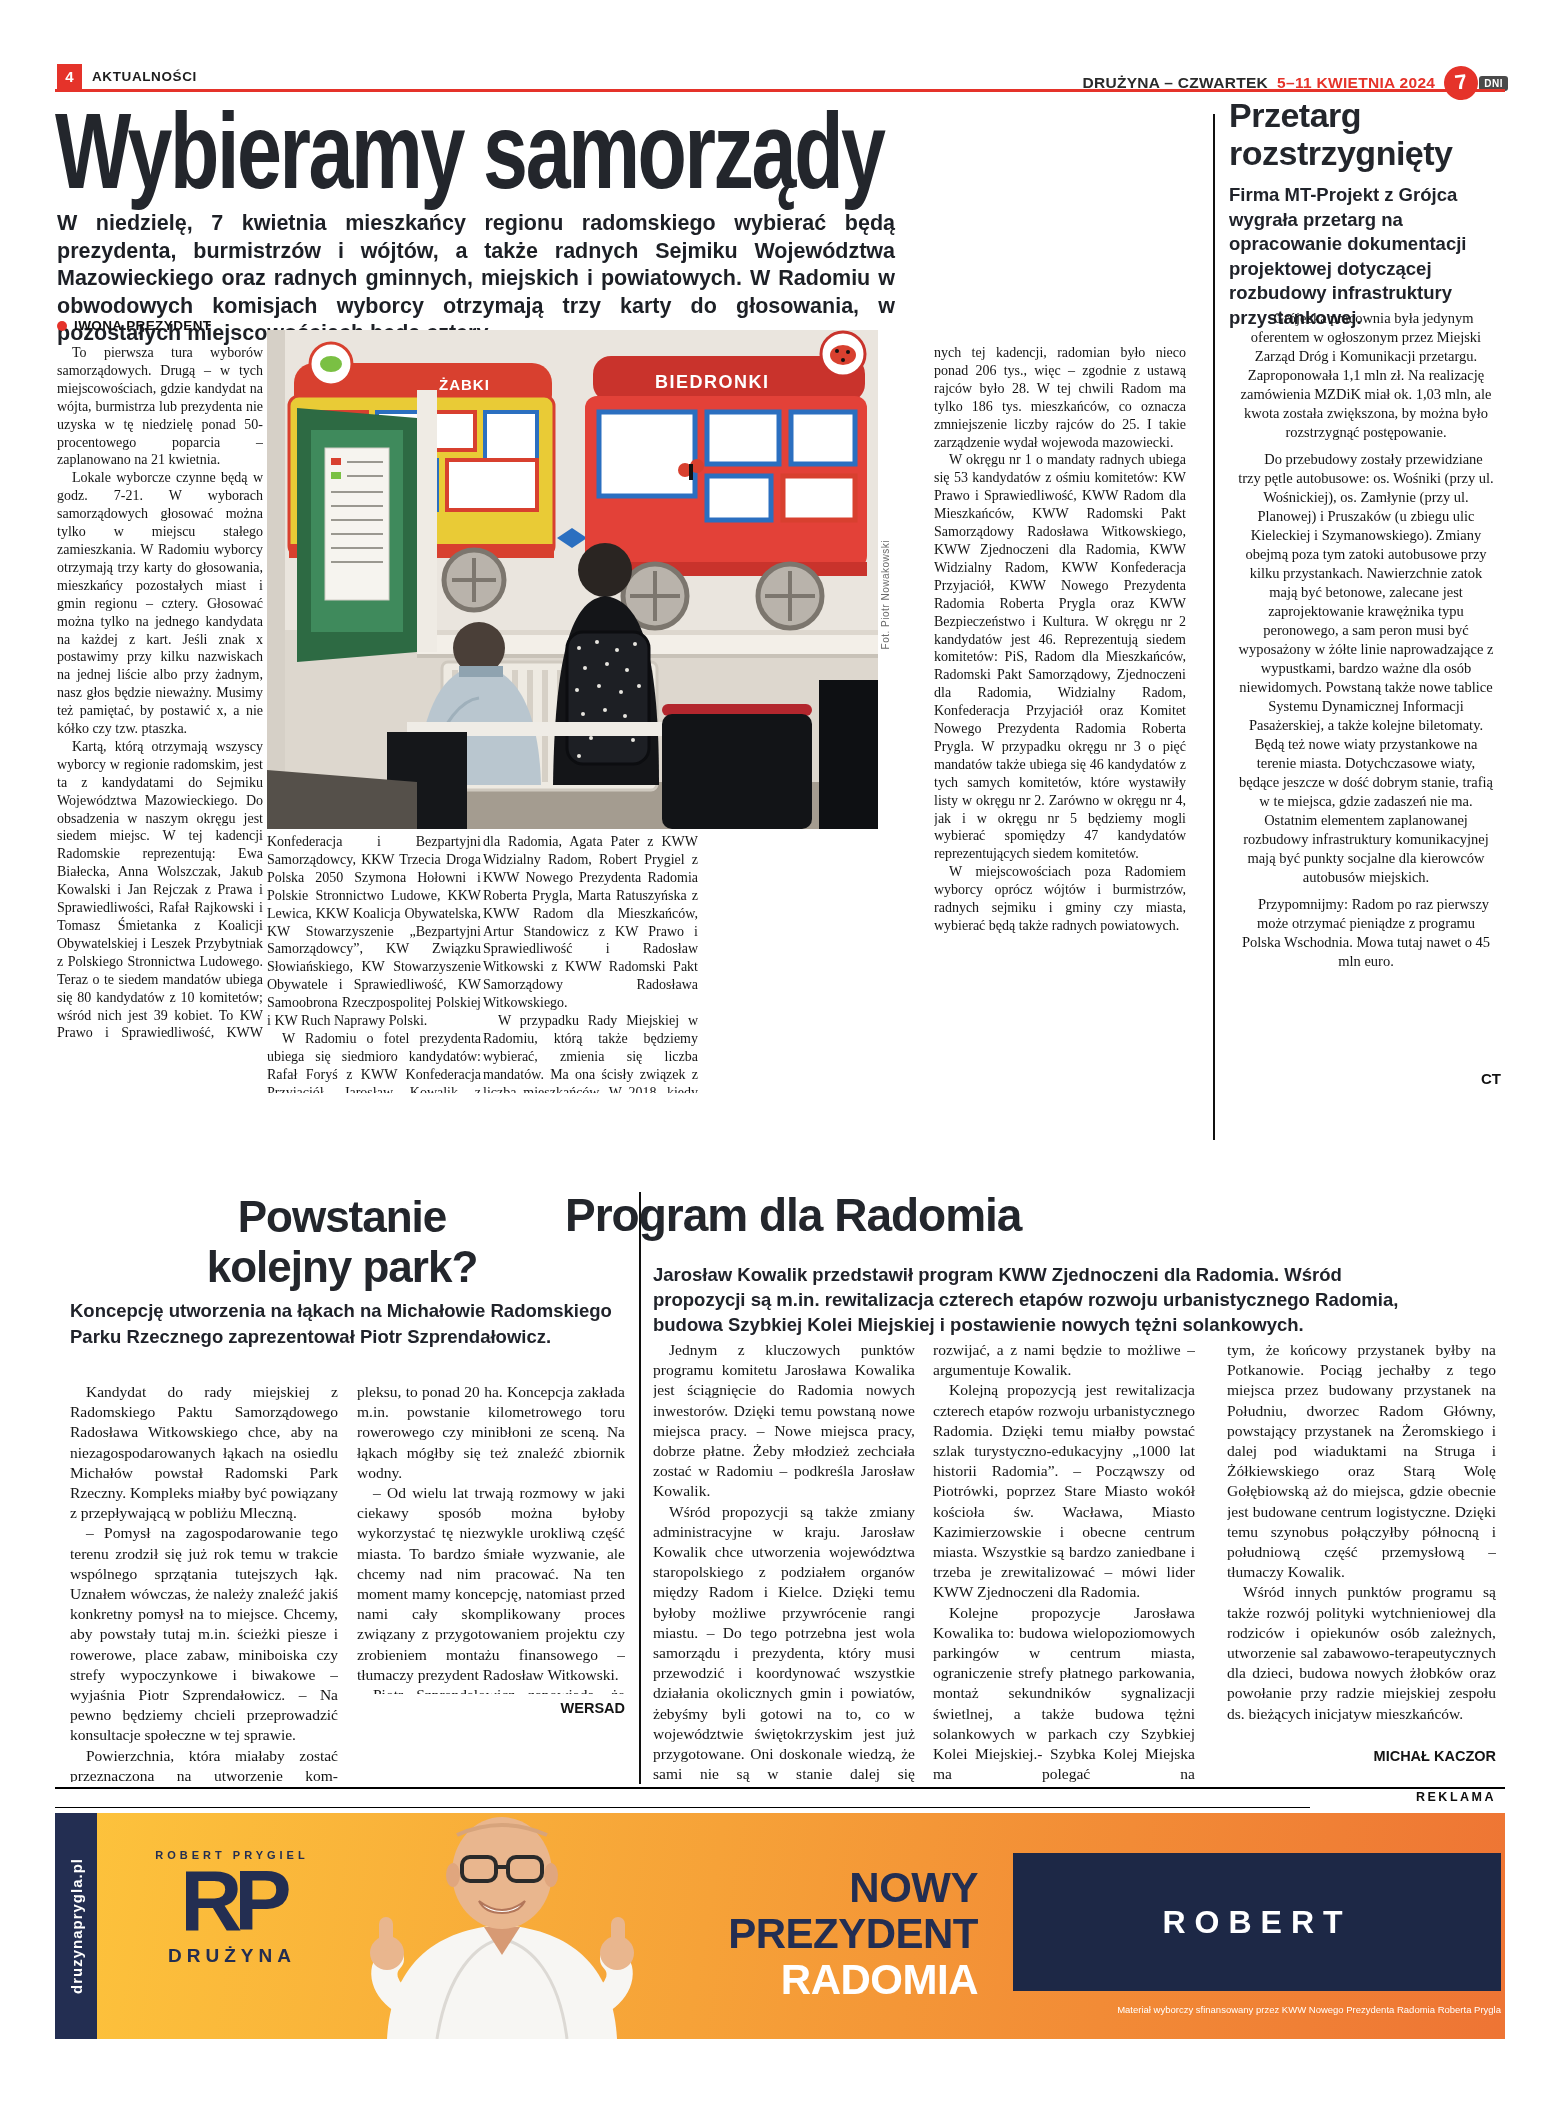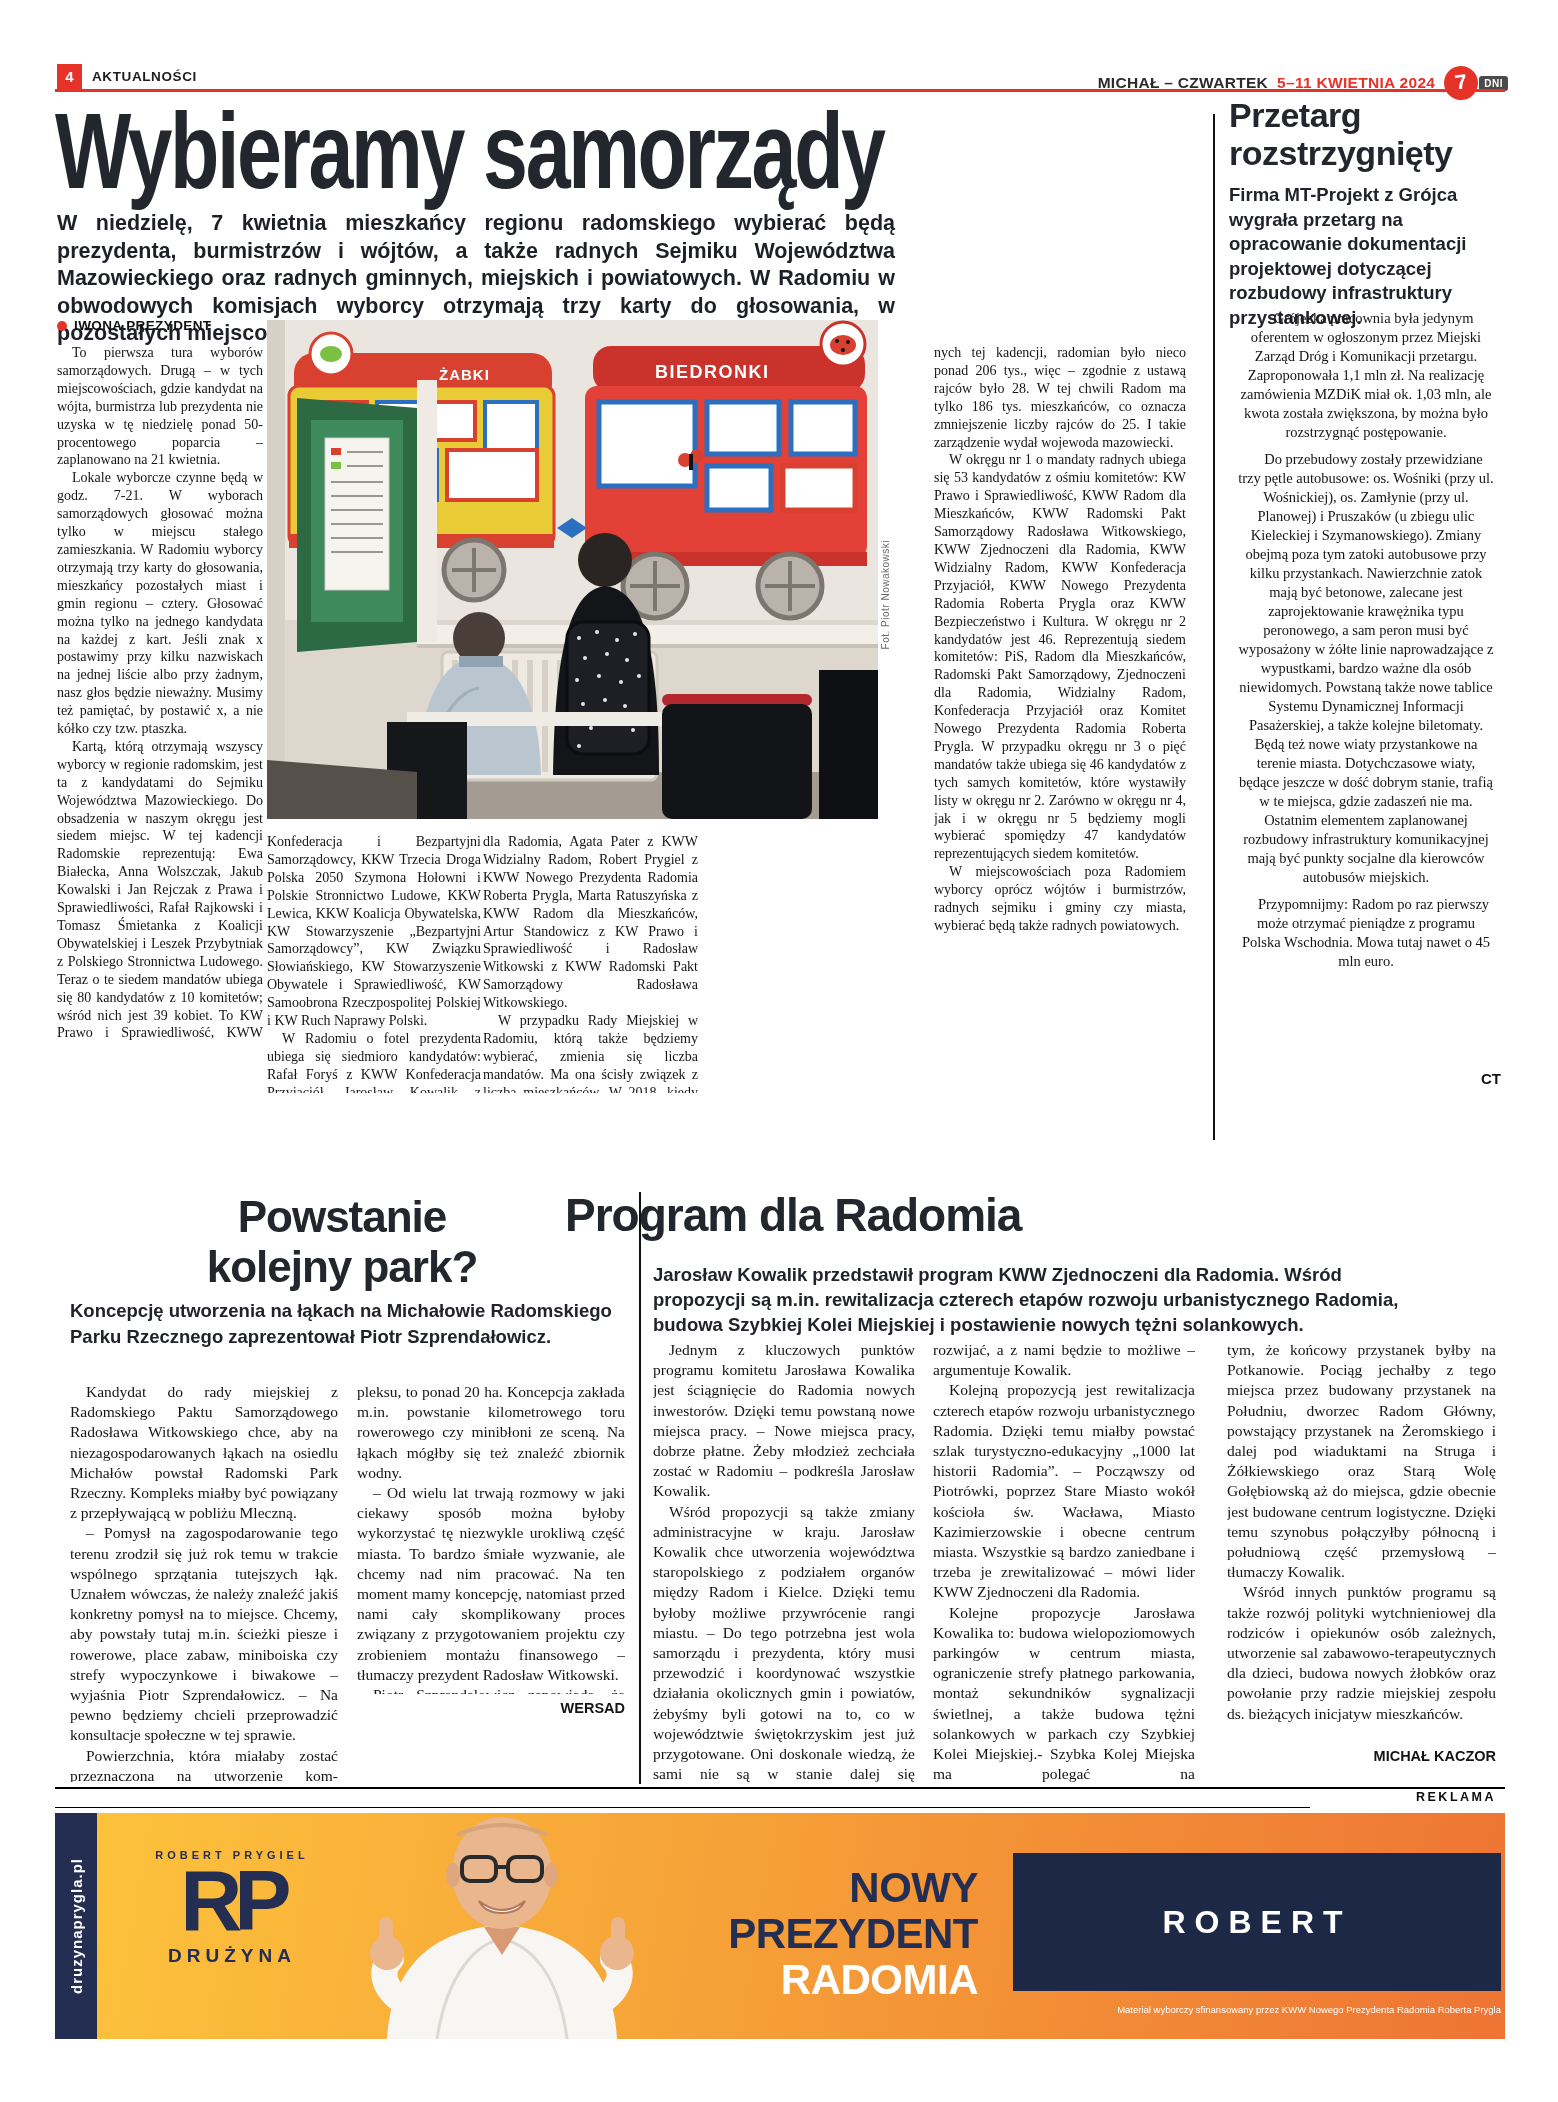--- a/index.html
+++ b/index.html
@@ -32,21 +32,21 @@
   .byline .dot{width:10px;height:10px;border-radius:50%;background:#e5332a;}
   .byline .name{font:700 13.5px "Liberation Sans",sans-serif;letter-spacing:.4px;color:#111;}
   .bodycol{font-size:14px;line-height:17.9px;overflow:hidden;}
   .bodycol p{margin:0;text-align:justify;text-indent:15px;}
   .cont p:first-child{text-indent:0;}
   .runover p:last-child{text-align-last:justify;}
   .m-col1{left:57px;top:344px;width:206px;height:748px;}
   .m-col2{left:267px;top:833px;width:214px;height:260px;}
   .m-col3{left:483px;top:833px;width:215px;height:260px;}
   .m-col4{left:934px;top:344px;width:252px;height:748px;}
-  .m-photo{left:267px;top:320px;width:543px;height:499px;background:#eae5de;border-radius:13px;}
+  .m-photo{left:267px;top:330px;width:543px;height:499px;background:#eae5de;border-radius:13px;}
   .m-credit{left:880px;top:540px;writing-mode:vertical-rl;transform:rotate(180deg);
             font:400 10px "Liberation Sans",sans-serif;color:#6a6a6a;letter-spacing:.5px;}
   .vrule1{left:1213px;top:114px;width:2px;height:1026px;background:#101010;}
   
   .sb-title{left:1229px;top:96px;width:280px;color:#23262c;
             font:800 34px/38px "Liberation Sans",sans-serif;letter-spacing:-.5px;}
   .sb-intro{left:1229px;top:183px;width:274px;color:#20232a;
             font:700 18.5px/24.5px "Liberation Sans",sans-serif;}
   .sb-body{left:1229px;top:301px;width:274px;height:780px;font-size:14.5px;line-height:19px;}
   .sb-body p{margin:8px;text-indent:15px;text-align:center;}
@@ -101,21 +101,21 @@
            font:400 9.5px "Liberation Sans",sans-serif;}
 </style>
 </head>
 <body>
 
 <div id="page">
 
   <div class="abs hdr-num">4</div>
   <div class="abs hdr-section">AKTUALNOŚCI</div>
   <div class="abs hdr-right">
-    <span class="hdr-day">MICHAŁ – CZWARTEK</span>
+    <span class="hdr-day">DRUŻYNA – CZWARTEK</span>
     <span class="hdr-date">5–11 KWIETNIA 2024</span>
     <span class="logo7">7</span>
     <span class="logo-dni">DNI</span>
   </div>
   <div class="abs hdr-rule"></div>
 
   <div class="abs headline">Wybieramy samorządy</div>
   <div class="abs lead">W niedzielę, 7 kwietnia mieszkańcy regionu radomskiego wybierać będą prezydenta, burmistrzów i wójtów, a także radnych Sejmiku Województwa Mazowieckiego oraz radnych gminnych, miejskich i powiatowych. W Radomiu w obwodowych komisjach wyborcy otrzymają trzy karty do głosowania, w pozostałych miejscowościach będą cztery.</div>
   <div class="abs byline">
     <span class="dot"></span>

